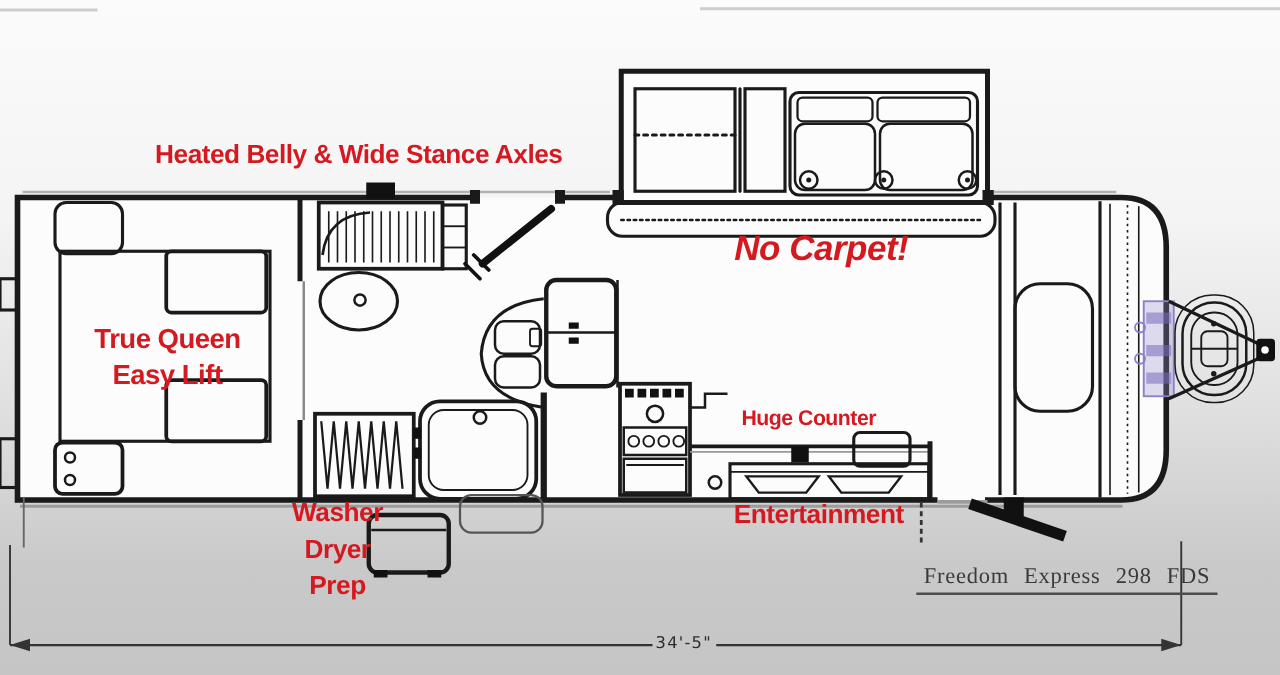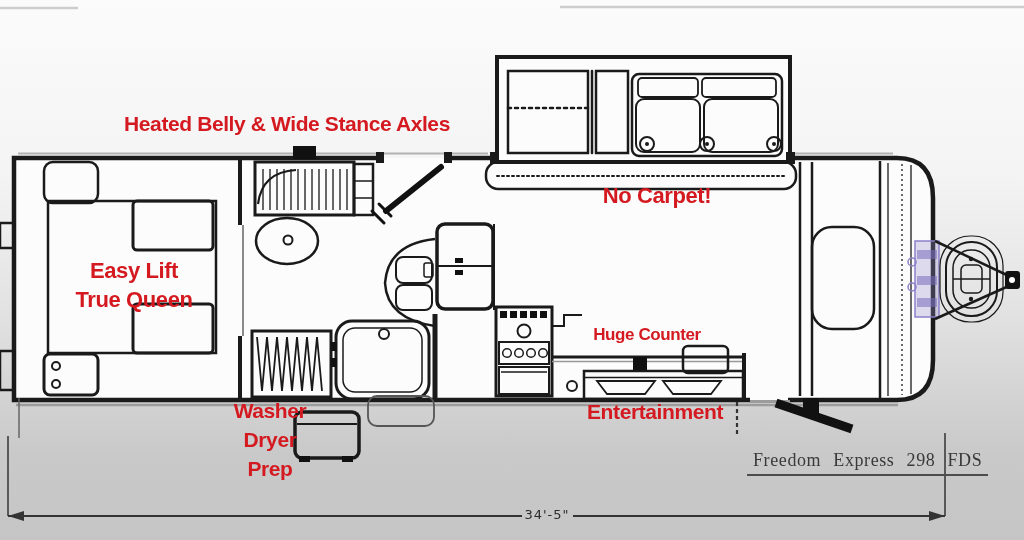--- a/index.html
+++ b/index.html
@@ -240,36 +240,36 @@
       <line x1="945" y1="433" x2="945" y2="516" stroke-width="1.5"></line>
       <line x1="8" y1="516" x2="522" y2="516" stroke-width="1.8"></line>
       <line x1="573" y1="516" x2="945" y2="516" stroke-width="1.8"></line>
       <polygon points="8,516 24,511 24,521" stroke="none"></polygon>
       <polygon points="945,516 929,511 929,521" stroke="none"></polygon>
     </g>
   </svg>
 
   <div class="rlabel" style="left:287px; top:112px; font-size:21px;">Heated Belly &amp; Wide Stance Axles</div>
 
-  <div class="rlabel" style="left:657px; top:183px; font-size:22px;">No Carpet!</div>
+  <div class="rlabel" style="left:657px; top:183px; font-size:28px;font-style:italic;">No Carpet!</div>
 
   <div class="rlabel" style="left:134px; top:256px; font-size:22px; line-height:29px;">
+    <div>True Queen</div>
     <div>Easy Lift</div>
-    <div>True Queen</div>
   </div>
 
 
   <div class="rlabel" style="left:647px; top:325px; font-size:17px;">Huge Counter</div>
 
   <div class="rlabel" style="left:270px; top:396px; font-size:21px; line-height:29px;">
     <div>Washer</div>
     <div>Dryer</div>
     <div>Prep</div>
   </div>
 
 
   <div class="rlabel" style="left:655px; top:400px; font-size:21px;">Entertainment</div>
 
-  <div class="model" style="left:733px; top:450px;margin-left:14px;">Freedom Express 298 FDS</div>
+  <div class="model" style="left:733px; top:450px;">Freedom Express 298 FDS</div>
 
   <div class="dim" style="left:547px; top:507px;">34'-5"</div>
 
 </div>
 
 </body></html>

